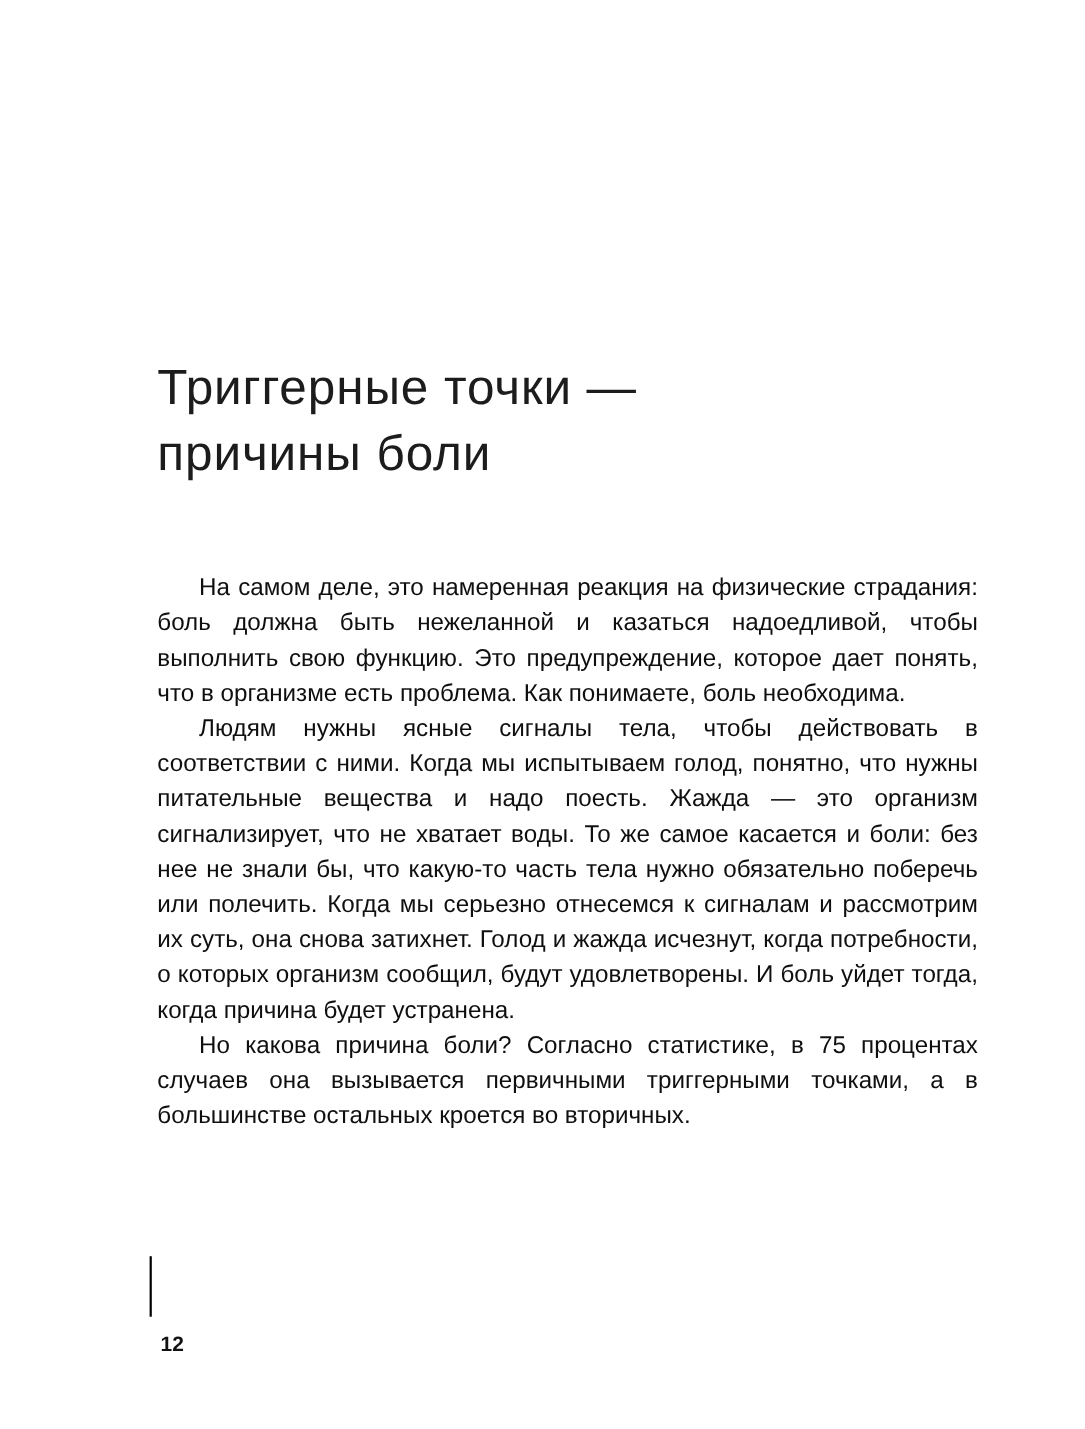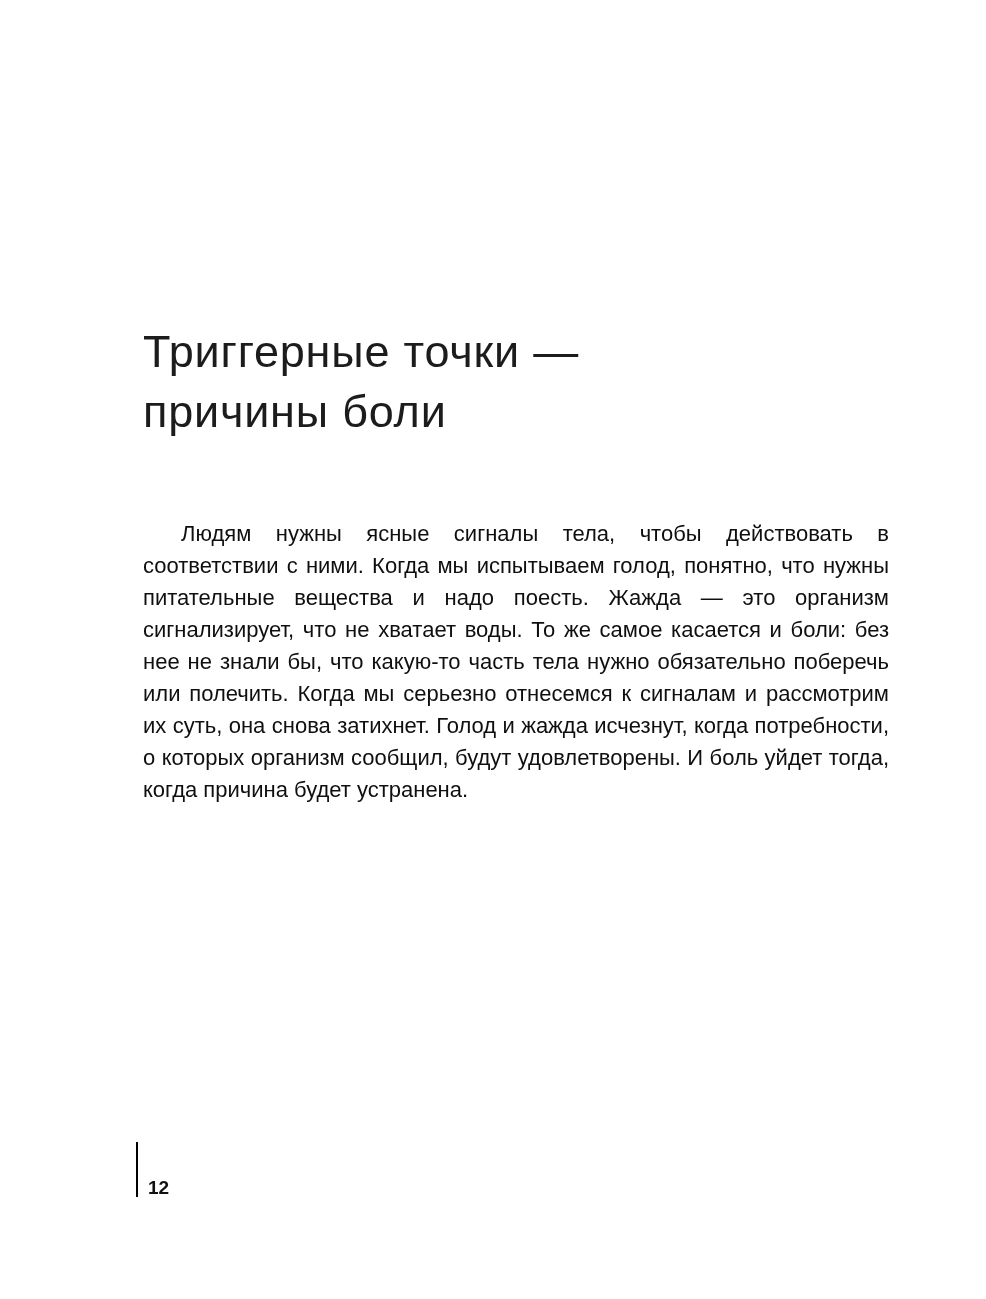--- a/index.html
+++ b/index.html
@@ -42,21 +42,22 @@
     padding: 0;
   }
   .body-text p.indent {
     text-indent: 38px;
   }
   .page-footer {
     position: absolute;
     left: 136px;
     top: 1142px;
     display: flex;
-    align-items: flex-end;
+    align-items: flex-start;
+    flex-direction: column;
   }
   .footer-rule {
     width: 2px;
     height: 55px;
     background: #000000;
   }
   .page-number {
     margin-left: 10px;
     margin-top: 16px;
     font-size: 19px;
@@ -67,21 +68,23 @@
 </style>
 </head>
 <body>
 
 <div class="page">
 
   <h1 class="chapter-title" style="margin:0; font-weight:400;">Триггерные точки —
 причины боли</h1>
 
   <div class="body-text">
+    <p class="indent">На самом деле, это намеренная реакция на физические страдания: боль должна быть нежеланной и казаться надоедливой, чтобы выполнить свою функцию. Это предупреждение, которое дает понять, что в организ­ме есть проблема. Как понимаете, боль необходима.</p>
     <p class="indent">Людям нужны ясные сигналы тела, чтобы действовать в соответствии с ними. Когда мы испытываем голод, понятно, что нужны питательные ве­щества и надо поесть. Жажда — это организм сигнализирует, что не хва­тает воды. То же самое касается и боли: без нее не знали бы, что какую-то часть тела нужно обязательно поберечь или полечить. Когда мы серьез­но отнесемся к сигналам и рассмотрим их суть, она снова затихнет. Голод и жажда исчезнут, когда потребности, о которых организм сообщил, будут удовлетворены. И боль уйдет тогда, когда причина будет устранена.</p>
+    <p class="indent">Но какова причина боли? Согласно статистике, в 75 процентах случа­ев она вызывается первичными триггерными точками, а в большинстве остальных кроется во вторичных.</p>
   </div>
 
   <div class="page-footer">
     <div class="footer-rule"></div>
     <div class="page-number">12</div>
   </div>
 
 </div>
 
 </body></html>

